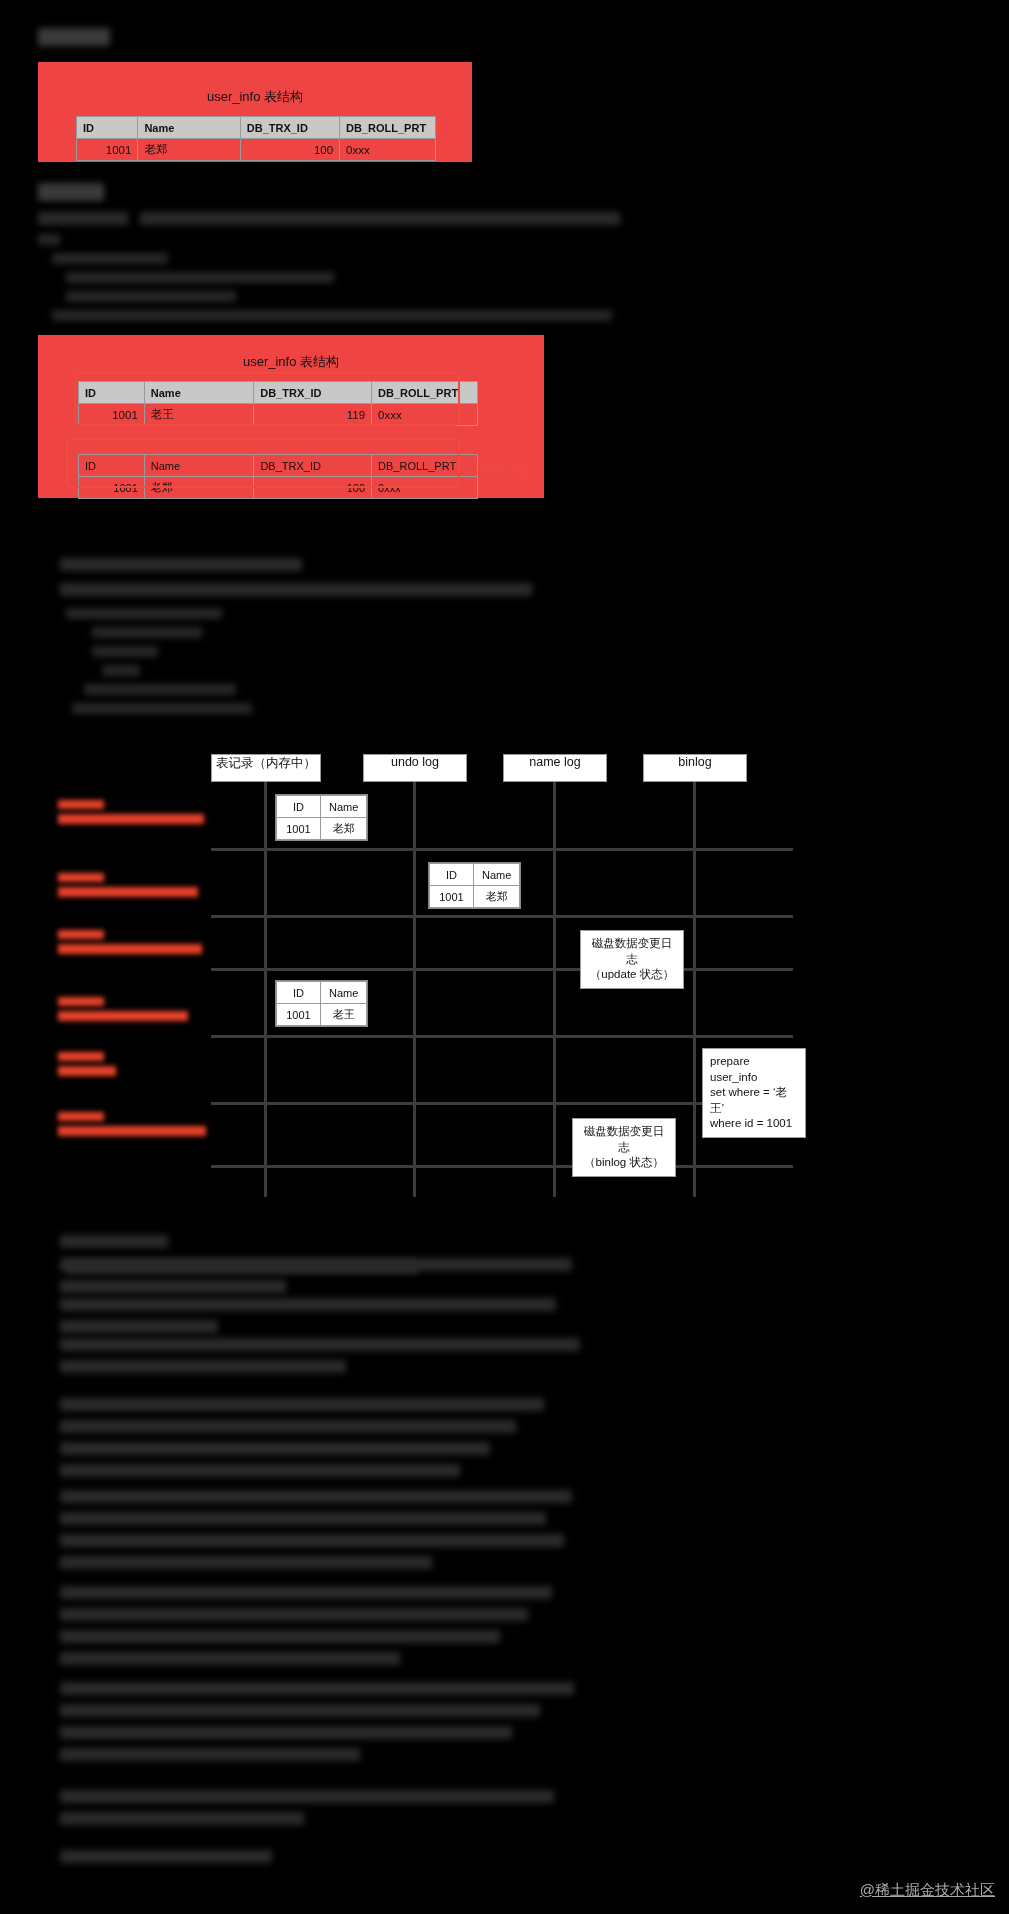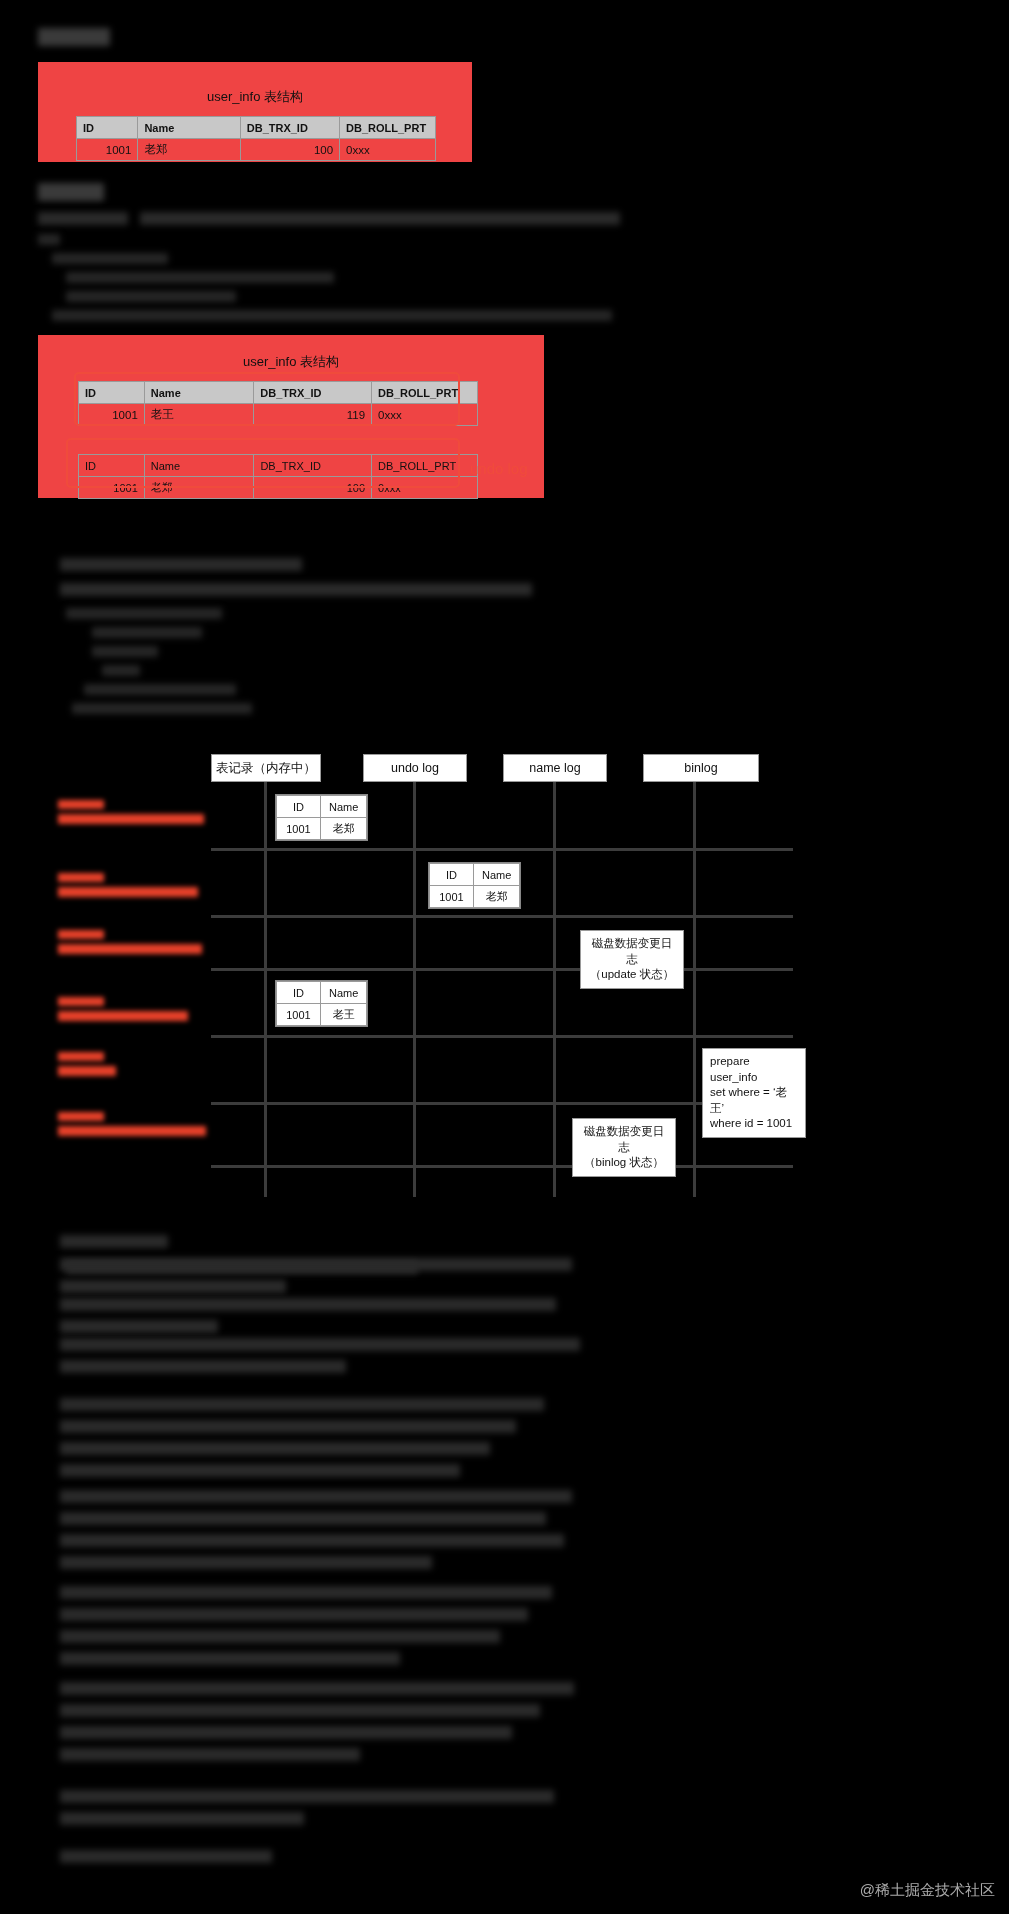--- a/index.html
+++ b/index.html
@@ -68,21 +68,21 @@
   }
 
   
   #flow { position:absolute; left:0; top:740px; width:1009px; height:470px; }
   .lane-head {
     position:absolute;
     background:#fff;
     border:1.5px solid #9a9a9a;
     font-size:12.5px;
     color:#111;
-    display:flex; align-items:center; justify-content:center;
+    display:flex; justify-content:center;
     height:28px;
   }
   .lane-line {
     position:absolute;
     width:3px;
     background:#3c3c3c;
   }
   .row-rule {
     position:absolute;
     height:3px;
@@ -115,20 +115,21 @@
 
   
   .watermark {
     position:absolute;
     right:14px; bottom:14px;
     color:#cfcfcf;
     font-size:15px;
     opacity:.82;
     filter: blur(0.4px);
     font-family:"Liberation Sans","DejaVu Sans",sans-serif;
+    text-decoration:underline;
   }
 </style>
 </head>
 <body>
 
 <div class="blur-block" style="left:38px; top:28px; width:75px;">
   <div class="blur-line h" style="width:72px;"></div>
 </div>
 
 <div class="figure" style="left:38px; top:62px; width:434px; height:100px; padding-top:26px;">
@@ -228,21 +229,21 @@
 
   <div class="lane-head" style="left:211px; top:14px; width:110px;">
     <span>表记录（内存中）</span>
   </div>
   <div class="lane-head" style="left:363px; top:14px; width:104px;">
     <span>undo log</span>
   </div>
   <div class="lane-head" style="left:503px; top:14px; width:104px;">
     <span>name log</span>
   </div>
-  <div class="lane-head" style="left:643px; top:14px; width:116px;">
+  <div class="lane-head" style="left:643px; top:14px; width:104px;">
     <span>binlog</span>
   </div>
 
   <div class="lane-line" style="left:264px; top:42px; height:415px;"></div>
   <div class="lane-line" style="left:413px; top:42px; height:415px;"></div>
   <div class="lane-line" style="left:553px; top:42px; height:415px;"></div>
   <div class="lane-line" style="left:693px; top:42px; height:415px;"></div>
 
   <div class="row-rule" style="left:211px; top:108px; width:582px;"></div>
   <div class="row-rule" style="left:211px; top:175px; width:582px;"></div>

